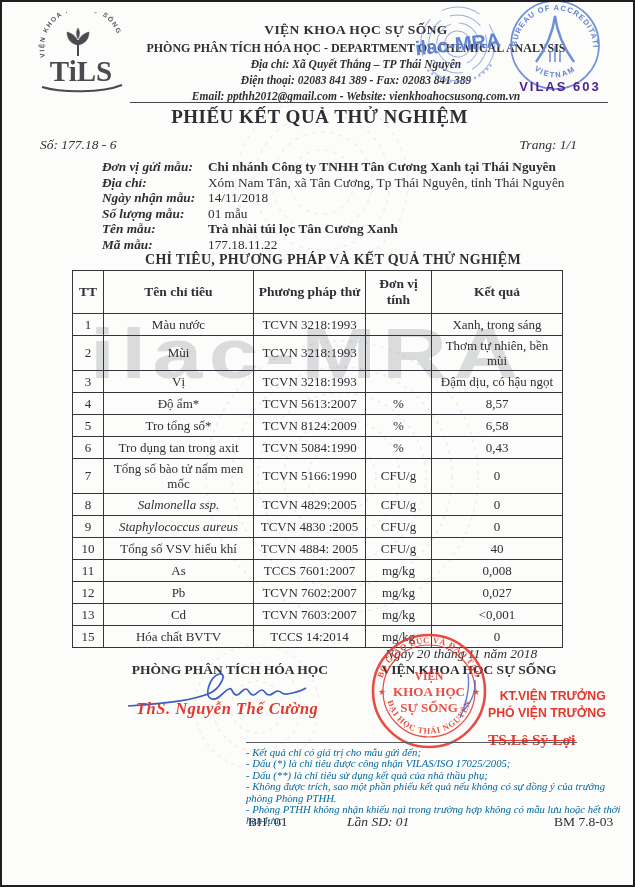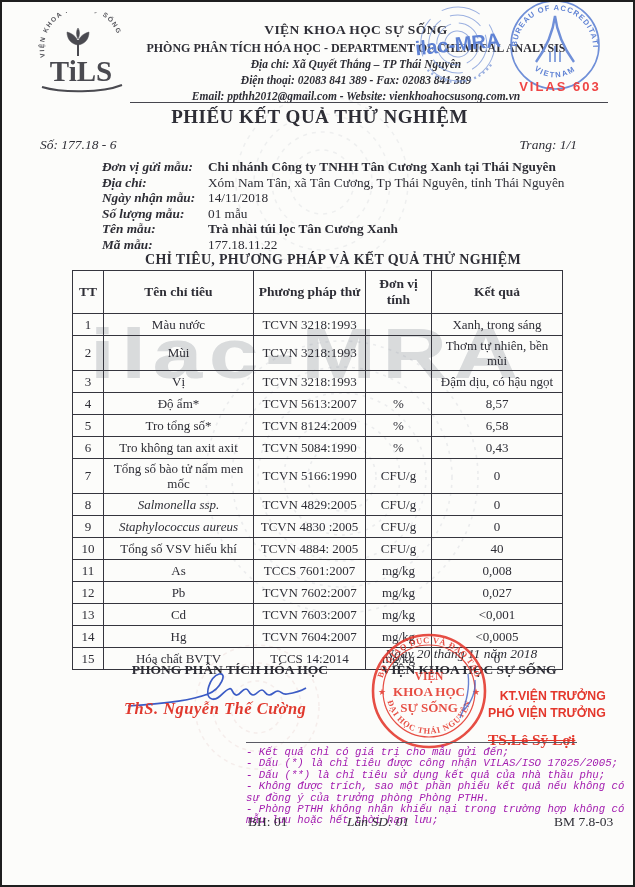--- a/index.html
+++ b/index.html
@@ -13,21 +13,21 @@
   
   .logo{position:absolute;left:24px;top:10px;}
   .lh-center{position:absolute;left:133px;top:20px;width:442px;text-align:center;}
   .lh-org{font-weight:bold;font-size:13.5px;letter-spacing:.4px;}
   .lh-dept{font-weight:bold;font-size:12px;margin-top:3px;}
   .lh-small{font-weight:bold;font-style:italic;font-size:11.5px;line-height:15px;margin-top:1px;}
   .ilac-stamp{position:absolute;left:405px;top:2px;}
   .boa-stamp{position:absolute;left:503px;top:-4px;}
   .vilas{position:absolute;left:510px;top:77px;width:96px;text-align:center;
          font-family:"Liberation Sans",sans-serif;font-weight:bold;font-size:13px;
-         letter-spacing:2px;color:#ef4444;}
+         letter-spacing:2px;color:#4c1d95;}
   .hdr-rule{position:absolute;left:128px;top:100px;width:478px;border-top:1.6px solid #46464e;}
   
   .doc-title{position:absolute;left:0;top:104px;width:635px;text-align:center;
              font-weight:bold;font-size:19px;letter-spacing:.5px;}
   .doc-no{position:absolute;left:38px;top:135px;font-style:italic;font-size:13.5px;}
   .doc-page{position:absolute;right:60px;top:135px;font-style:italic;font-size:13.5px;margin-left:20px;}
   
   .sample-info{position:absolute;left:100px;top:157px;width:510px;}
   .info-row{display:flex;line-height:15.6px;font-size:13.3px;}
   .info-label{width:106px;font-weight:bold;font-style:italic;flex:none;}
@@ -44,31 +44,31 @@
   table.results td{font-size:13px;padding:1.5px 3px;height:18px;line-height:15.5px;}
   td.col-name{text-align:left;padding-left:6px;}
   td.it{font-style:italic;}
   
   .date-line{position:absolute;left:383px;top:644px;font-style:italic;font-size:13.5px;}
   .left-heading{position:absolute;left:108px;top:660px;width:218px;text-align:right;
                 font-weight:bold;font-size:13.5px;}
   .right-heading{position:absolute;left:360px;top:660px;width:214px;text-align:center;
                  font-weight:bold;font-size:13.5px;}
   .sig-svg{position:absolute;left:120px;top:663px;}
-  .signer-name{position:absolute;left:122px;top:697px;color:#e0392e;font-weight:bold;
+  .signer-name{position:absolute;left:134px;top:697px;color:#e0392e;font-weight:bold;
                font-style:italic;font-size:16.5px;letter-spacing:.5px;}
   .seal-svg{position:absolute;left:366px;top:628px;}
   .role-block{position:absolute;left:486px;top:686px;color:#e4372c;
               font-family:"Liberation Sans",sans-serif;font-weight:bold;font-size:12.3px;
               line-height:17px;white-space:nowrap;text-align:right;}
   .right-signer{position:absolute;left:486px;top:729px;color:#e4372c;font-weight:bold;
                 font-size:15.5px;text-decoration:line-through;white-space:nowrap;}
   
   .notes-rule{position:absolute;left:244px;top:740px;width:331px;border-top:1.2px solid #5a5a64;}
-  .notes{position:absolute;left:244px;top:745px;width:385px;color:#a21caf;font-family:Liberation Mono, monospace;}
+  .notes{position:absolute;left:244px;top:745px;width:385px;color:#0369a1;}
   .note-line{font-style:italic;font-size:10.7px;line-height:11.4px;}
   .footer-bh{position:absolute;left:246px;top:812px;font-size:13.5px;}
   .footer-lan{position:absolute;left:345px;top:812px;font-size:13.5px;font-style:italic;}
   .footer-bm{position:absolute;left:552px;top:812px;font-size:13.5px;}
 </style>
 </head>
 <body>
 
 <div class="page">
 
@@ -234,21 +234,21 @@
           </tr>
           <tr>
             <td class="col-tt">5</td>
             <td class="col-name">Tro tổng số*</td>
             <td class="col-method">TCVN 8124:2009</td>
             <td class="col-unit">%</td>
             <td class="col-result">6,58</td>
           </tr>
           <tr>
             <td class="col-tt">6</td>
-            <td class="col-name">Tro không tan axit axit</td>
+            <td class="col-name">Tro dụng tan trong axit</td>
             <td class="col-method">TCVN 5084:1990</td>
             <td class="col-unit">%</td>
             <td class="col-result">0,43</td>
           </tr>
           <tr>
             <td class="col-tt">7</td>
             <td class="col-name">Tổng số bào tử nấm men mốc</td>
             <td class="col-method">TCVN 5166:1990</td>
             <td class="col-unit">CFU/g</td>
             <td class="col-result">0</td>
@@ -287,27 +287,20 @@
             <td class="col-method">TCVN 7602:2007</td>
             <td class="col-unit">mg/kg</td>
             <td class="col-result">0,027</td>
           </tr>
           <tr>
             <td class="col-tt">13</td>
             <td class="col-name">Cd</td>
             <td class="col-method">TCVN 7603:2007</td>
             <td class="col-unit">mg/kg</td>
             <td class="col-result">&lt;0,001</td>
-          </tr>
-          <tr>
-            <td class="col-tt">14</td>
-            <td class="col-name">Hg</td>
-            <td class="col-method">TCVN 7604:2007</td>
-            <td class="col-unit">mg/kg</td>
-            <td class="col-result">&lt;0,0005</td>
           </tr>
           <tr>
             <td class="col-tt">15</td>
             <td class="col-name">Hóa chất BVTV</td>
             <td class="col-method">TCCS 14:2014</td>
             <td class="col-unit">mg/kg</td>
             <td class="col-result">0</td>
           </tr>
         </tbody>
     </table>

